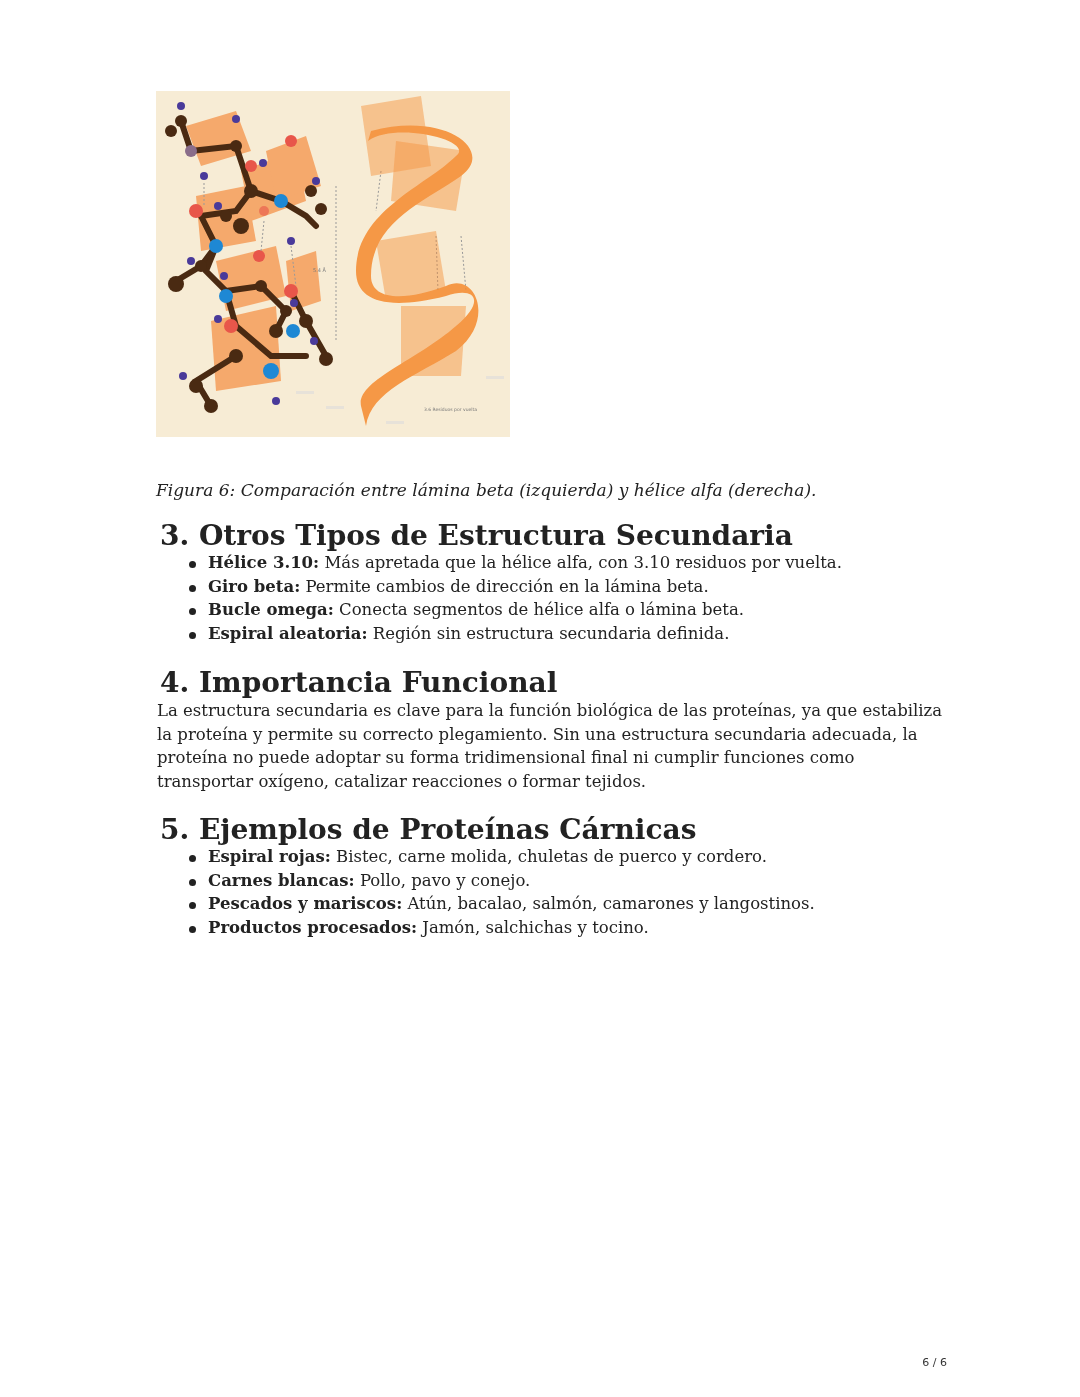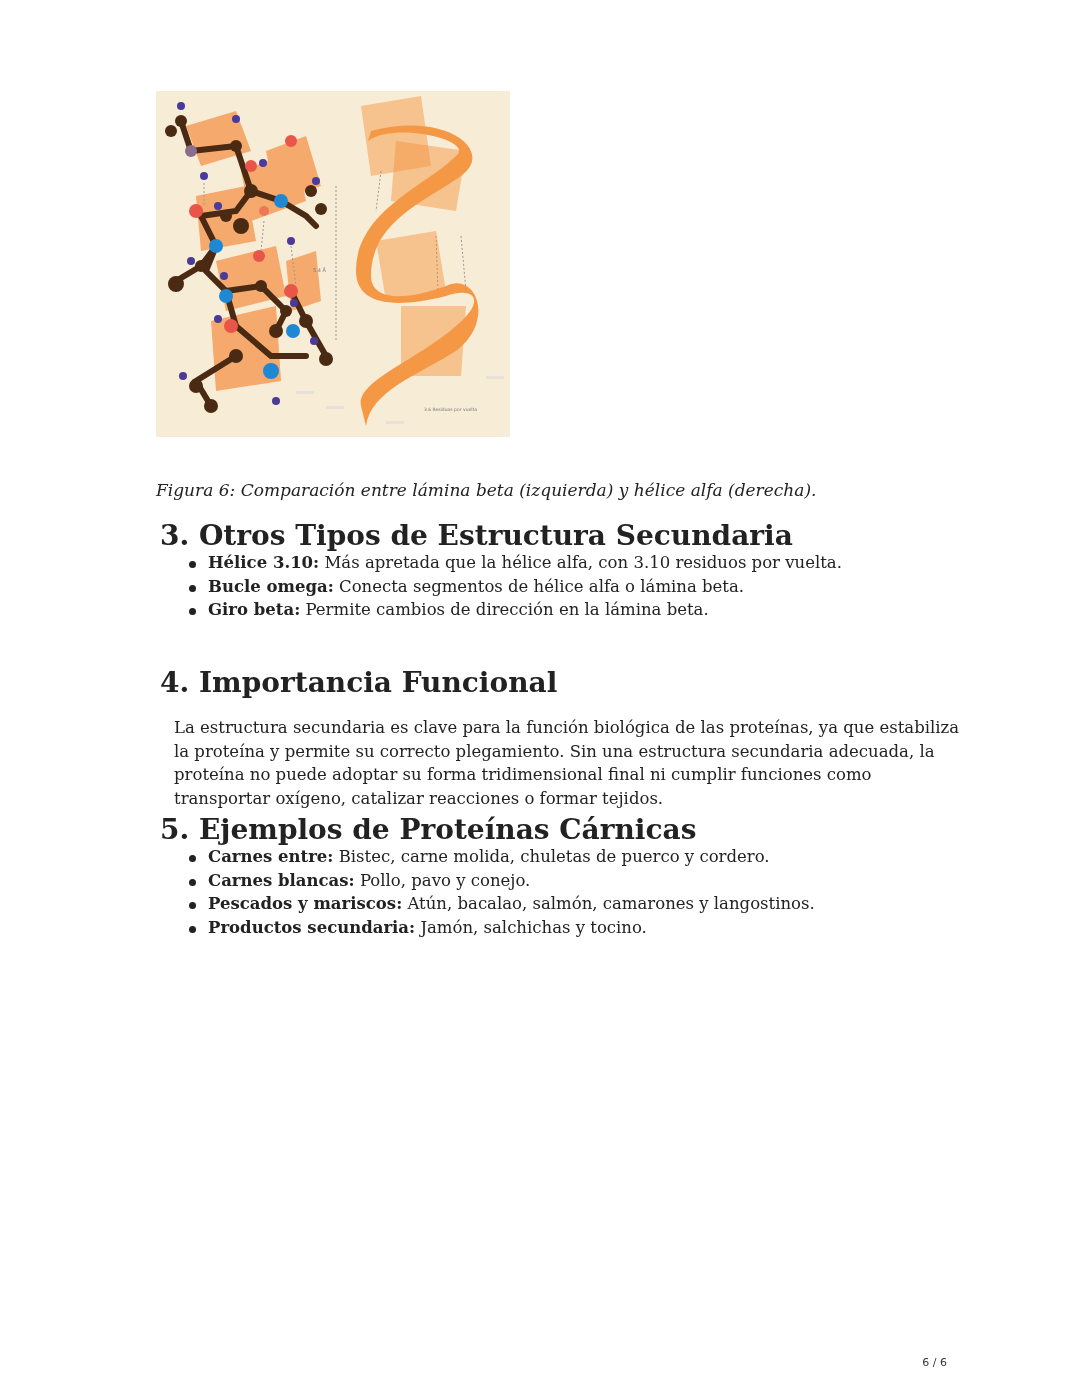--- a/index.html
+++ b/index.html
@@ -8,21 +8,21 @@
   .figure { position:absolute; left:156px; top:91px; width:354px; height:346px;
             background:#f7ecd5; overflow:hidden; }
   .figure svg { display:block; }
   .caption { position:absolute; left:156px; top:480px; font-size:17px; font-style:italic;
              color:#222; white-space:nowrap; }
   h2 { position:absolute; margin:0; font-size:28px; font-weight:bold; color:#222; white-space:nowrap; }
   ul { position:absolute; margin:0; padding:0; list-style:none; }
   ul li { font-size:16.5px; line-height:23.7px; white-space:nowrap; position:relative; padding-left:22px; }
   ul li::before { content:""; position:absolute; left:3px; top:10px; width:7px; height:7px; border-radius:50%; background:#222; }
   ul li b { font-weight:bold;text-align:center; }
-  p.body { position:absolute; margin:18px; left:156px; top:698px; width:790px; font-size:16.5px; line-height:23.7px; }
+  p.body { position:absolute; margin:1px; left:156px; top:698px; width:790px; font-size:16.5px; line-height:23.7px; }
   .pagenum { position:absolute; left:0; width:947px; top:1356px; text-align:right;
              font-family:"DejaVu Sans", sans-serif; font-size:11px; color:#333; }
 </style>
 </head>
 <body>
 
 <div class="figure" title="Ilustración de estructura secundaria: modelo de bolas y varillas con planos peptídicos (izquierda) y cinta helicoidal naranja (derecha)">
   <svg width="354" height="346" viewBox="0 0 354 346">
     <rect width="354" height="346" fill="#f7ecd5"></rect>
 
@@ -119,28 +119,29 @@
         <rect x="330" y="285" width="18" height="3"></rect>
     </g>
   </svg>
 </div>
 
 <div class="caption">Figura 6: Comparación entre lámina beta (izquierda) y hélice alfa (derecha).</div>
 
 <h2 style="left:160px; top:519px;">3. Otros Tipos de Estructura Secundaria</h2>
 <ul style="left:186px; top:551px;">
   <li><b>Hélice 3.10:</b><span> Más apretada que la hélice alfa, con 3.10 residuos por vuelta.</span></li>
+  <li><b>Giro beta:</b><span> Permite cambios de dirección en la lámina beta.</span></li>
   <li><b>Bucle omega:</b><span> Conecta segmentos de hélice alfa o lámina beta.</span></li>
-  <li><b>Giro beta:</b><span> Permite cambios de dirección en la lámina beta.</span></li>
+  <li><b>Espiral aleatoria:</b><span> Región sin estructura secundaria definida.</span></li>
 </ul>
 
 <h2 style="left:160px; top:666px;">4. Importancia Funcional</h2>
 <p class="body">La estructura secundaria es clave para la función biológica de las proteínas, ya que estabiliza la proteína y permite su correcto plegamiento. Sin una estructura secundaria adecuada, la proteína no puede adoptar su forma tridimensional final ni cumplir funciones como transportar oxígeno, catalizar reacciones o formar tejidos.</p>
 
 <h2 style="left:160px; top:813px;text-align:right;">5. Ejemplos de Proteínas Cárnicas</h2>
 <ul style="left:186px; top:845px;">
-  <li><b>Carnes entre:</b><span> Bistec, carne molida, chuletas de puerco y cordero.</span></li>
+  <li><b>Espiral rojas:</b><span> Bistec, carne molida, chuletas de puerco y cordero.</span></li>
   <li><b>Carnes blancas:</b><span> Pollo, pavo y conejo.</span></li>
   <li><b>Pescados y mariscos:</b><span> Atún, bacalao, salmón, camarones y langostinos.</span></li>
-  <li><b>Productos secundaria:</b><span> Jamón, salchichas y tocino.</span></li>
+  <li><b>Productos procesados:</b><span> Jamón, salchichas y tocino.</span></li>
 </ul>
 
 <div class="pagenum">6 / 6</div>
 
 </body></html>

